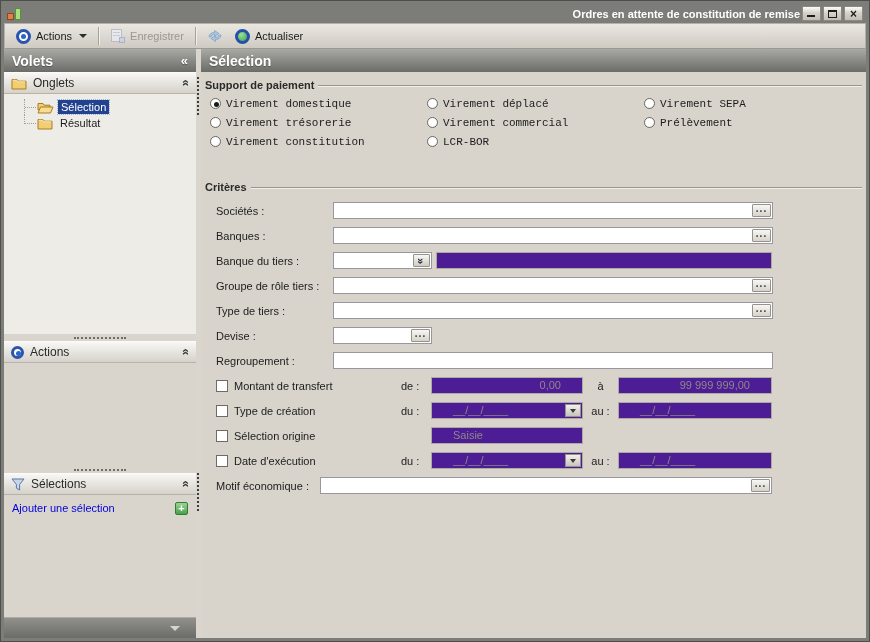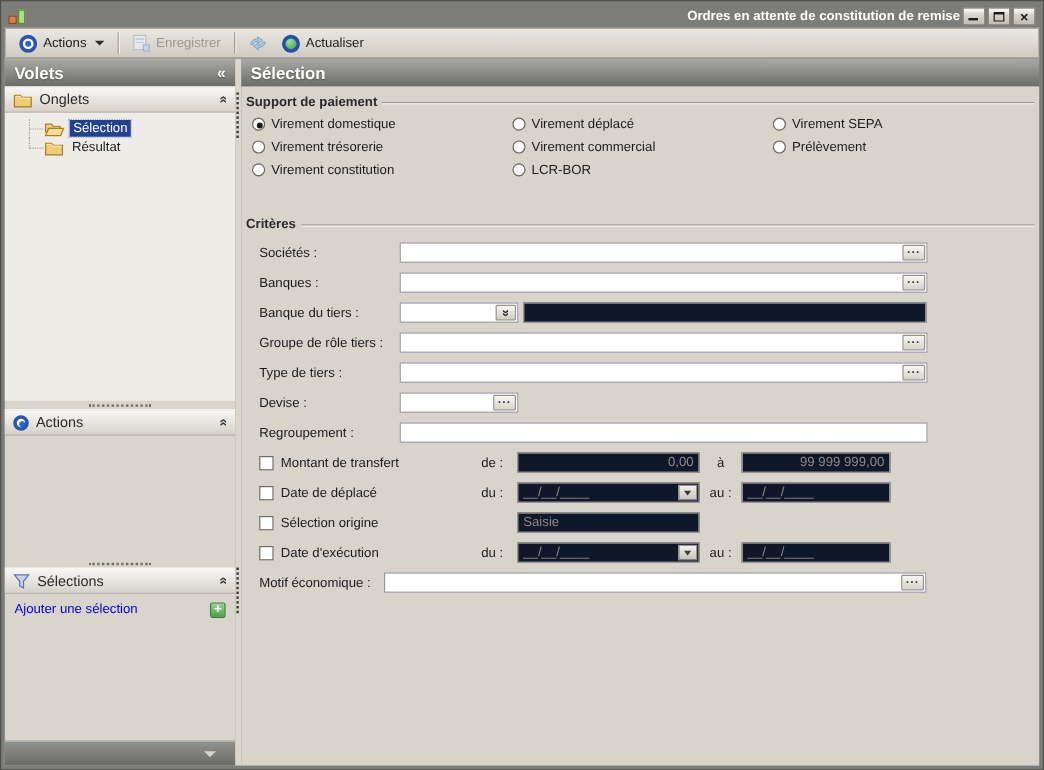--- a/index.html
+++ b/index.html
@@ -69,43 +69,43 @@
   .add-link { color:#0000dd; cursor:pointer; flex:1; }
   .plus-btn { width:13px; height:13px; background:linear-gradient(#9ad49a,#4aa04a); border:1px solid #2f7f2f; border-radius:2px; color:#fff; font-weight:bold; font-size:11px; line-height:11px; text-align:center; cursor:pointer; }
   .sb-spacer { flex:1; }
   .sidebar-footer { height:21px; background:linear-gradient(#90908c,#6b6b67); border-top:1px solid #aeaaa2; display:flex; align-items:center; justify-content:flex-end; padding-right:16px; flex:none; }
   .footer-arrow { width:0; height:0; border-left:5px solid transparent; border-right:5px solid transparent; border-top:5px solid #d8d4cc; cursor:pointer; }
   
   .main-content { flex:1; background:#d8d4cc; overflow:hidden; }
   .group-label-row { display:flex; align-items:center; margin:7px 4px 0 4px;font-weight:bold; }
   .group-label-row .glabel { padding-right:4px; color:#2a2a28; }
   .group-label-row .etch { flex:1; height:2px; border-top:1px solid #99958d; border-bottom:1px solid #f2f0ea; margin-top:1px; }
-  .radio-grid { display:grid; grid-auto-flow:column; grid-template-rows:repeat(3,19px); grid-template-columns:217px 217px auto; margin:3px 0 0 9px; }
+  .radio-grid { display:grid; grid-auto-flow:column; grid-template-rows:repeat(3,19px); grid-template-columns:217px 217px auto; margin:3px 0 0 9px;font-family:Liberation Mono, monospace; }
   .radio-item { display:flex; align-items:center; gap:5px; cursor:default; }
   .radio { width:11px; height:11px; border-radius:50%; border:1px solid #6e6a64; background:radial-gradient(circle at 35% 30%, #ffffff 60%, #d8d8d4); position:relative; flex:none; }
   .radio.checked::after { content:""; position:absolute; left:3px; top:3px; width:5px; height:5px; border-radius:50%; background:#1a1a18; }
   .criteres-label { margin-top:30px; }
   .form-rows { margin:9px 0 0 15px; }
   .frow { display:flex; align-items:center; height:17px; margin-bottom:8px; }
   .flabel { width:117px; flex:none; }
   .txt { height:17px; background:#fff; border:1px solid #9a96a0; position:relative; }
   .w-std { width:440px; }
   .ellipsis-btn { position:absolute; right:1px; top:1px; bottom:1px; width:19px; background:linear-gradient(#f8f7f5,#d7d3cb); border:1px solid #96928a; border-radius:1px; text-align:center; font-weight:bold; font-size:10px; line-height:8px; color:#3a3a38; letter-spacing:1px; cursor:pointer; }
   .combo-sm { width:99px; }
   .combo-btn { position:absolute; right:1px; top:1px; bottom:1px; width:17px; background:linear-gradient(#f8f7f5,#cfcbc3); border:1px solid #96928a; border-radius:1px; display:flex; align-items:center; justify-content:center; cursor:pointer; }
   .chevDn { display:inline-block; transform:rotate(90deg); font-weight:bold; font-size:11px; color:#2c2c3e; }
-  .dis { height:17px; background:#0f172a; border:1px solid #aeaaa2; color:#8e8a84; padding:0 4px; line-height:15px; overflow:hidden; white-space:nowrap; }
+  .dis { height:17px; background:#4c1d95; border:1px solid #aeaaa2; color:#8e8a84; padding:0 21px; line-height:15px; overflow:hidden; white-space:nowrap; }
   .dis.right { text-align:right; }
   .w-diswide { width:336px; margin-left:4px; }
   .cb-cell { width:185px; display:flex; align-items:center; gap:6px; flex:none; }
   .checkbox { width:12px; height:12px; background:#fff; border:1px solid #6e6a64; flex:none; cursor:pointer; }
   .range-lab { width:27px; flex:none; margin-right:3px; }
   .w-de { width:152px; flex:none; }
   .mid-lab { width:35px; text-align:center; flex:none; }
-  .w-au { width:124px; flex:none; }
+  .w-au { width:154px; flex:none; }
   .date-combo { position:relative; padding-right:18px; }
   .date-combo .mask { display:block; }
   .dd-btn { position:absolute; right:1px; top:1px; bottom:1px; width:16px; background:linear-gradient(#f2f1ef,#c8c4bc); border:1px solid #96928a; display:flex; align-items:center; justify-content:center; cursor:pointer; }
   .dd-arrow { width:0; height:0; border-left:3px solid transparent; border-right:3px solid transparent; border-top:4px solid #3a3a36; }
   .spacer30 { width:30px; flex:none; }
   .flabel-motif { width:104px; flex:none; }
   .w-motif { width:452px; }
   svg { display:block; }
 </style>
 </head>
@@ -358,21 +358,21 @@
             </span>
             <span class="range-lab">de :</span>
             <div class="dis right w-de"><span>0,00</span></div>
             <span class="mid-lab">à</span>
             <div class="dis right w-au"><span>99 999 999,00</span></div>
           </div>
 
           <div class="frow">
             <span class="cb-cell">
               <span class="checkbox"></span>
-              <span>Date de déplacé</span>
+              <span>Type de création</span>
             </span>
             <span class="range-lab">du :</span>
             <div class="dis w-de date-combo">
               <span class="mask">__/__/____</span>
               <span class="dd-btn">
                   <span class="dd-arrow"></span>
                 </span>
             </div>
             <span class="mid-lab">au :</span>
             <div class="dis w-au"><span>__/__/____</span></div>

